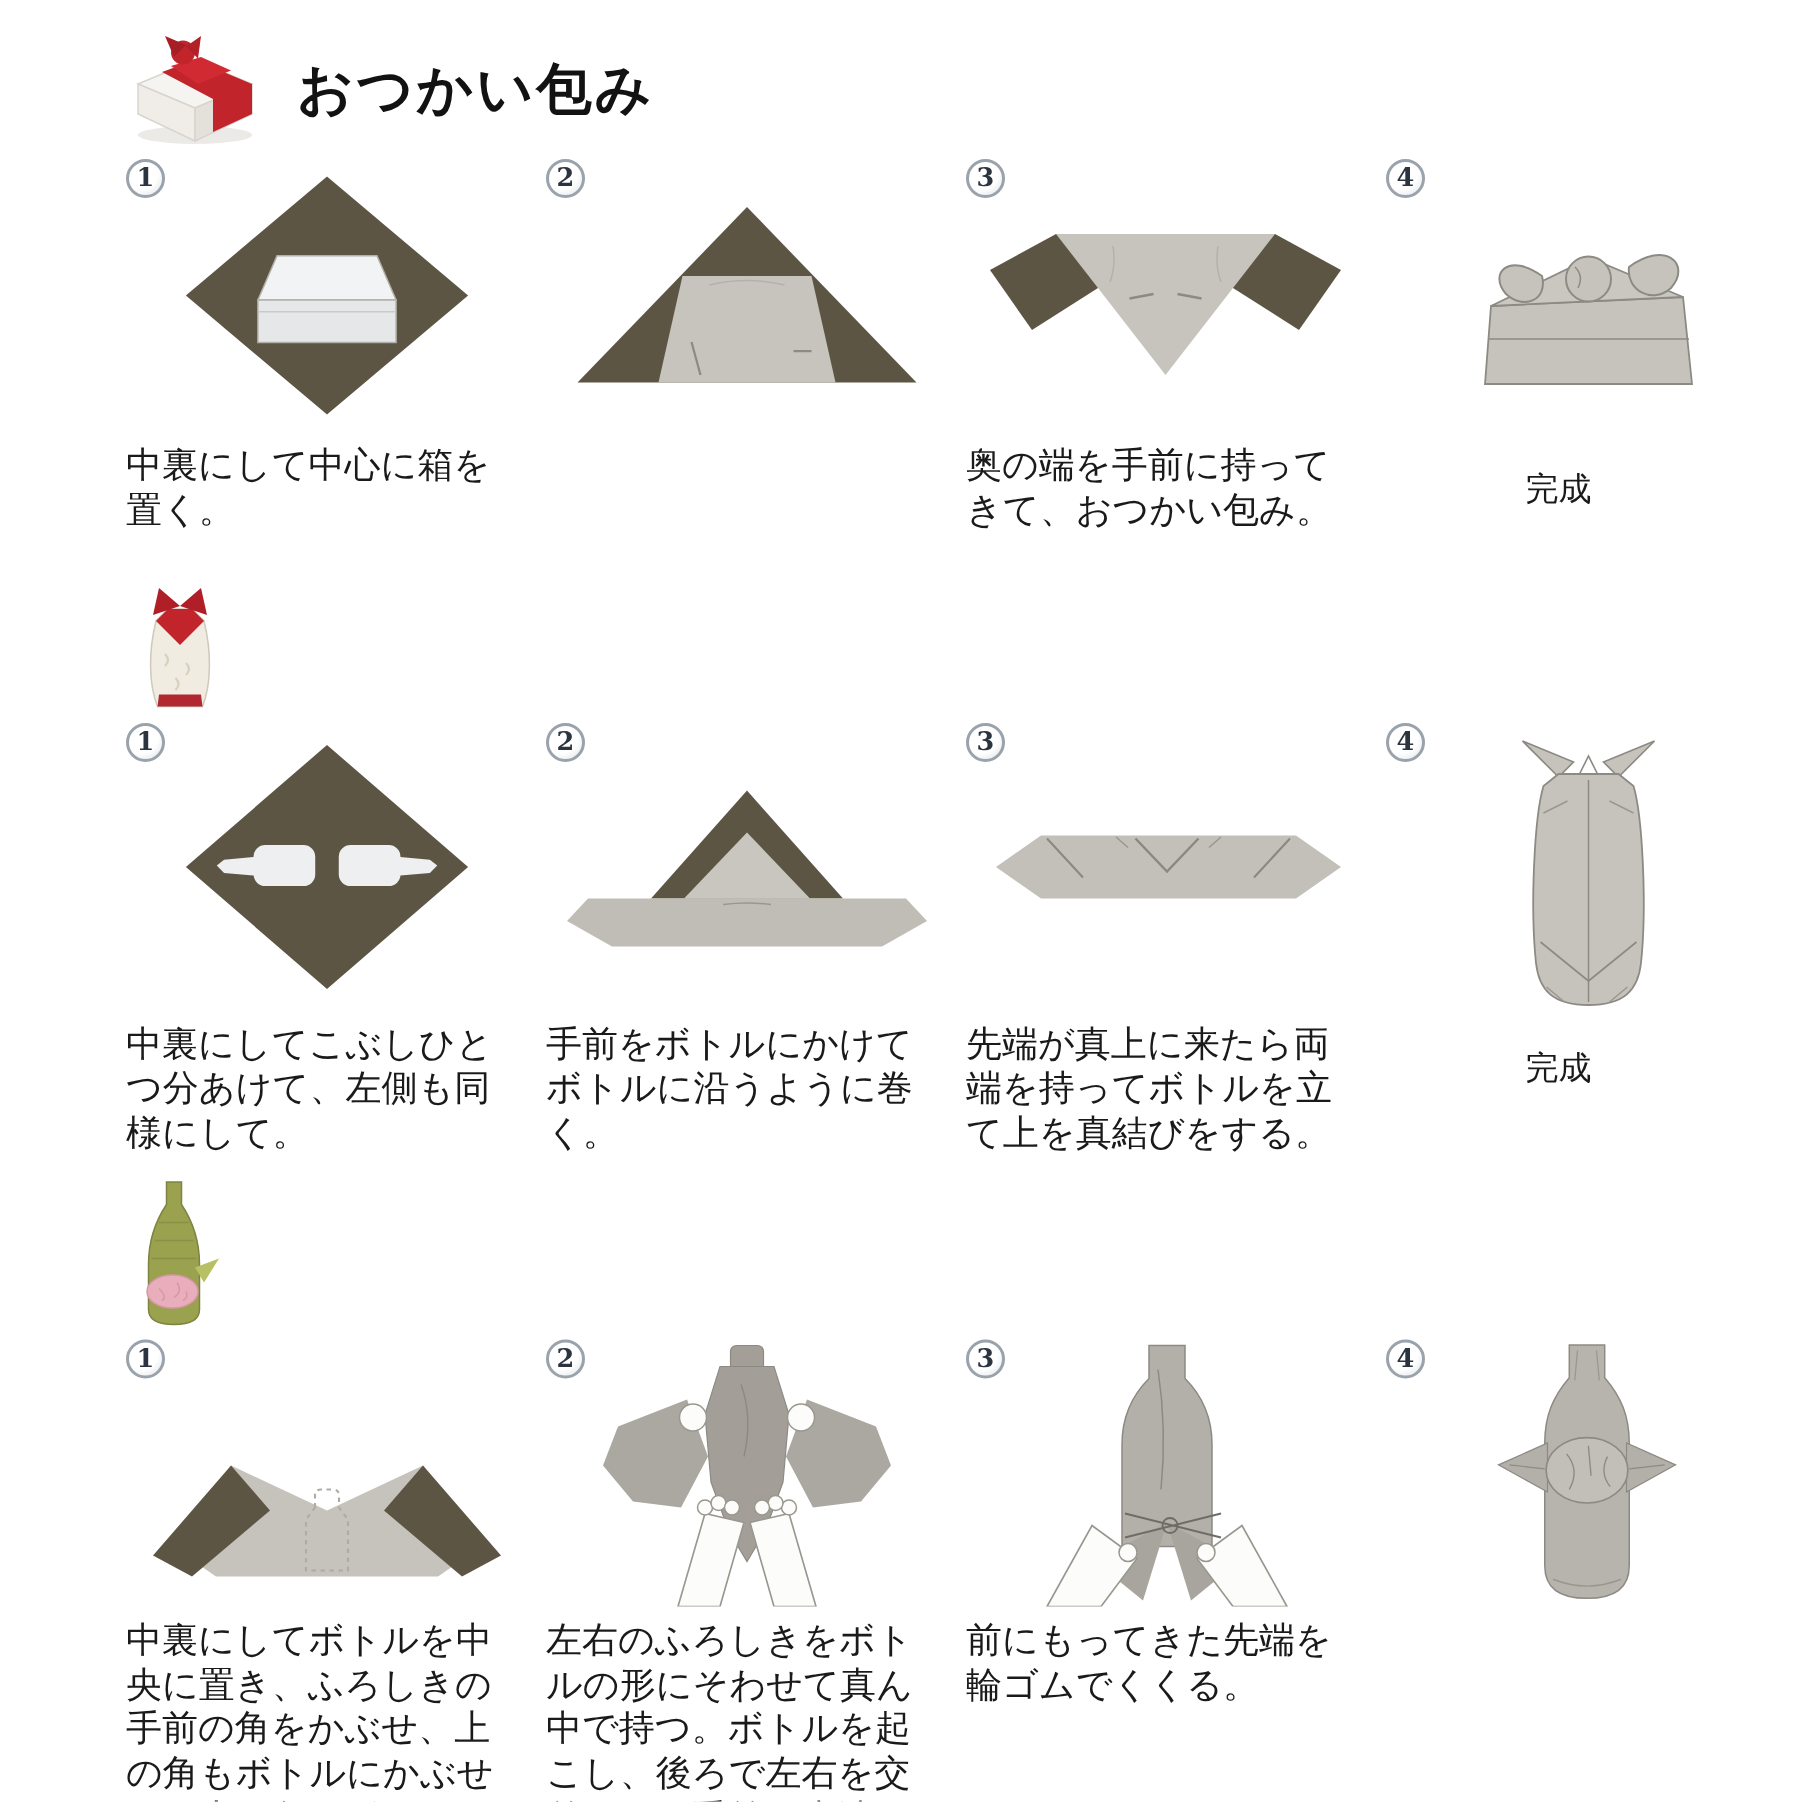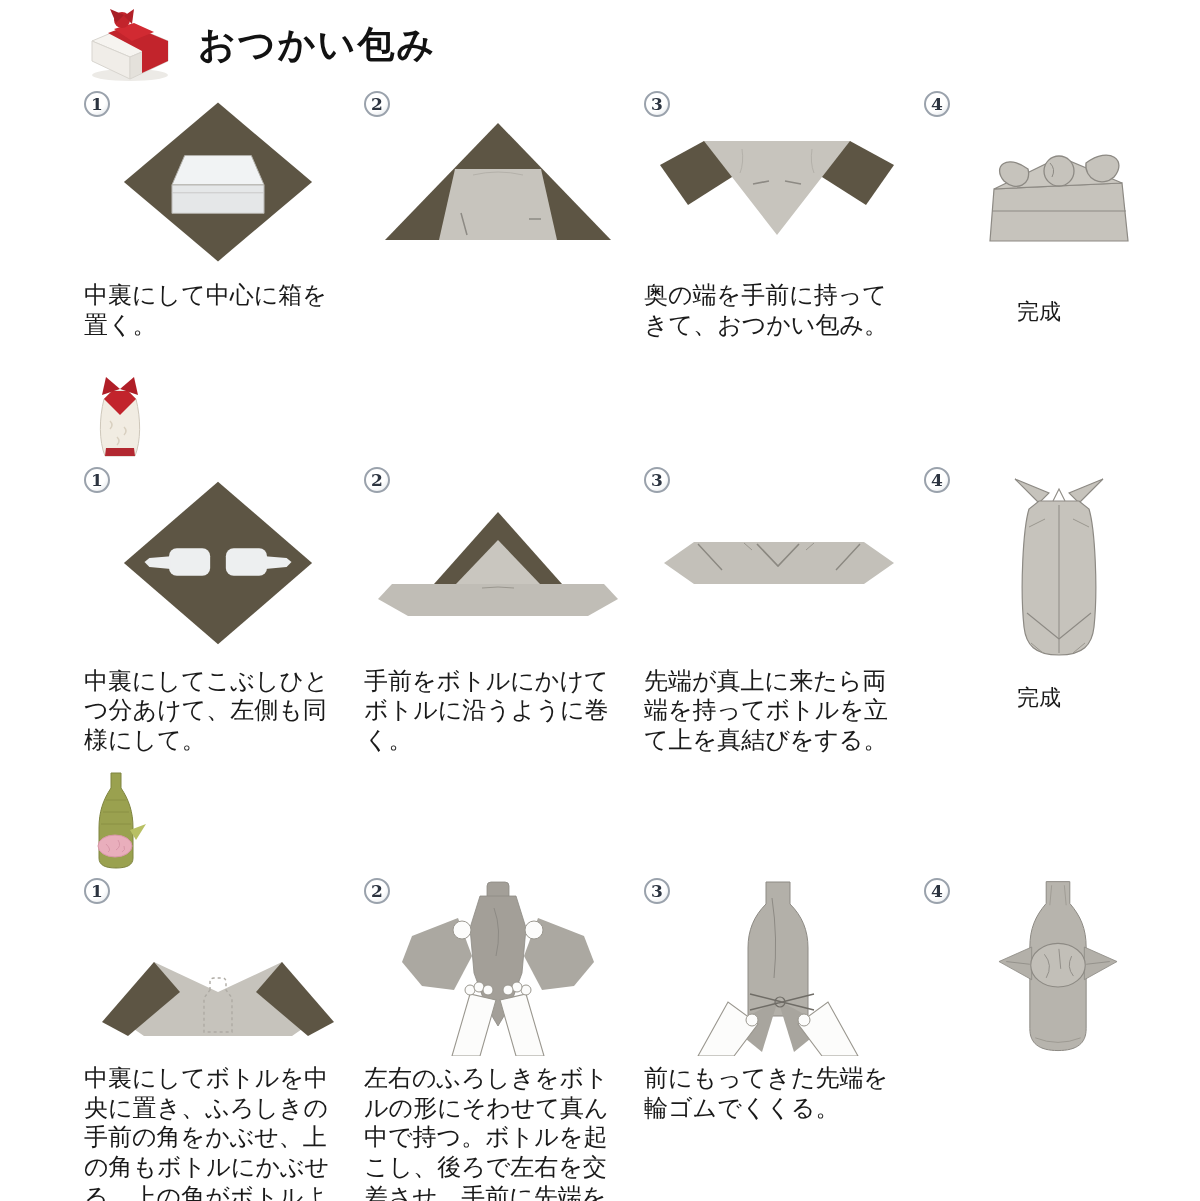--- a/index.html
+++ b/index.html
@@ -17,21 +17,21 @@
     color:#2c3440;font-family:"DejaVu Serif","Liberation Serif",serif;font-weight:bold;
     font-size:17px;display:flex;align-items:center;justify-content:center;box-sizing:border-box;
   }
   .diagram{height:182px;display:flex;align-items:center;justify-content:center;}
   #s2 .diagram{height:192px;}
   #s3 .diagram{height:178px;align-items:flex-end;}
   .caption{font-size:24px;line-height:1.24;margin:8px 16px 0 6px;}
   .caption.done{text-align:center;font-size:22px;margin-top:25px;padding-right:28px;}
   #s2{margin-top:28px;}
   #s3{margin-top:14px;}
-  #s1{padding-top:3px;}
+  #s1{padding-top:18px;}
 </style>
 </head>
 <body>
 
 <section id="s1">
   <div class="section-header">
     <span>
       <svg width="92" height="80" viewBox="0 0 92 80">
         <ellipse cx="46" cy="72" rx="38" ry="6" fill="#eceae6"></ellipse>
         <polygon points="8,38 46,22 84,38 46,54" fill="#f6f4f0" stroke="#d8d5cf" stroke-width="1"></polygon>

